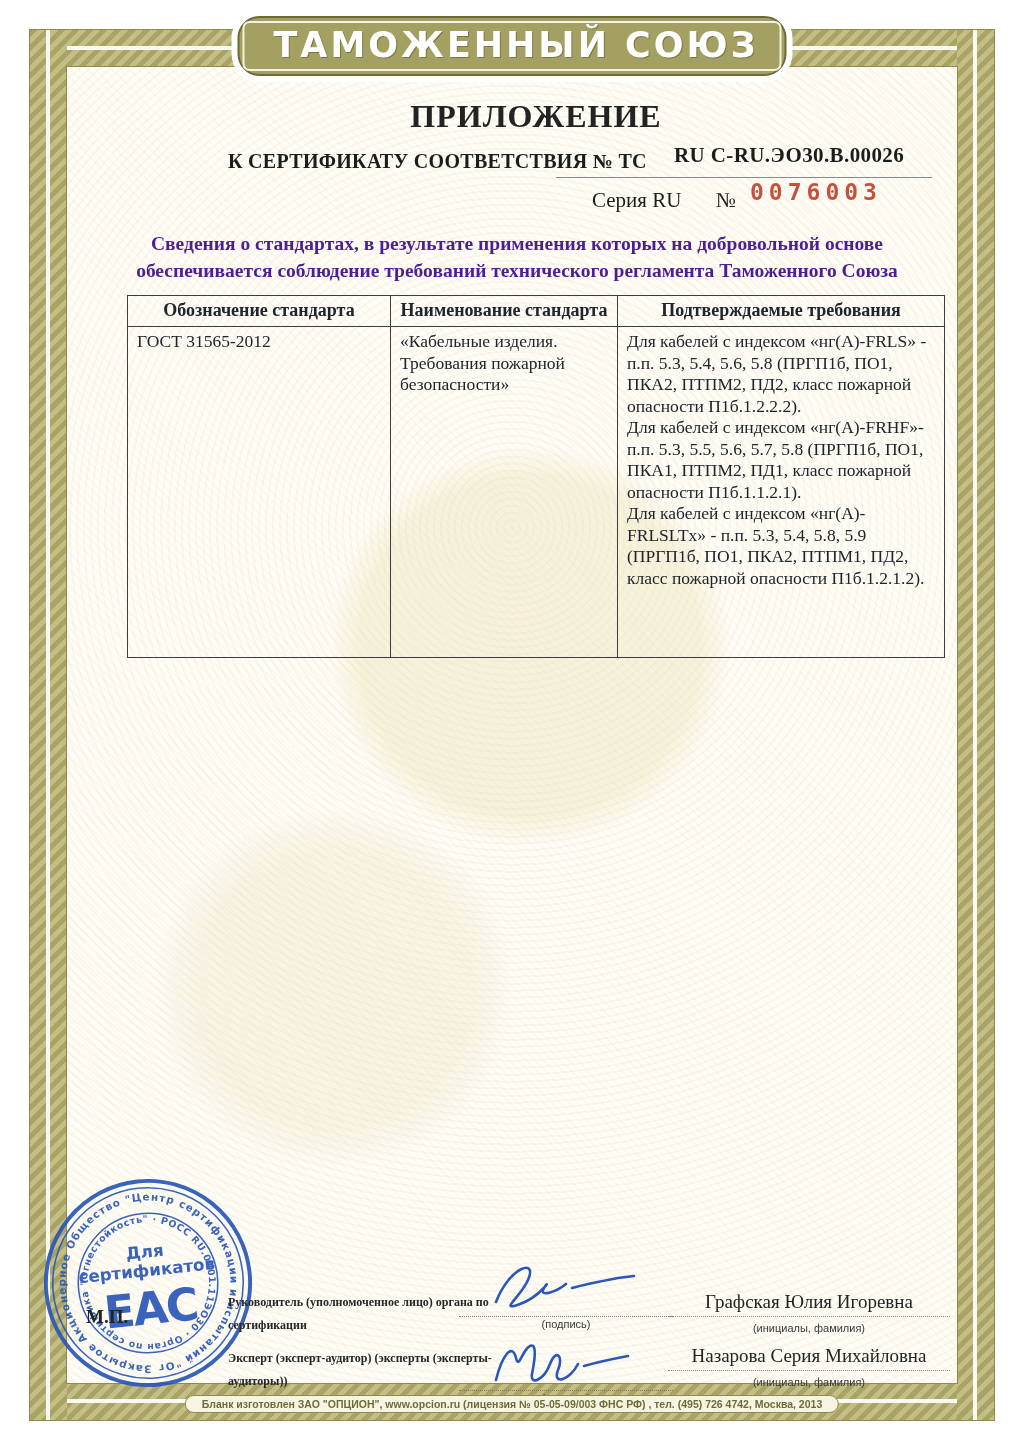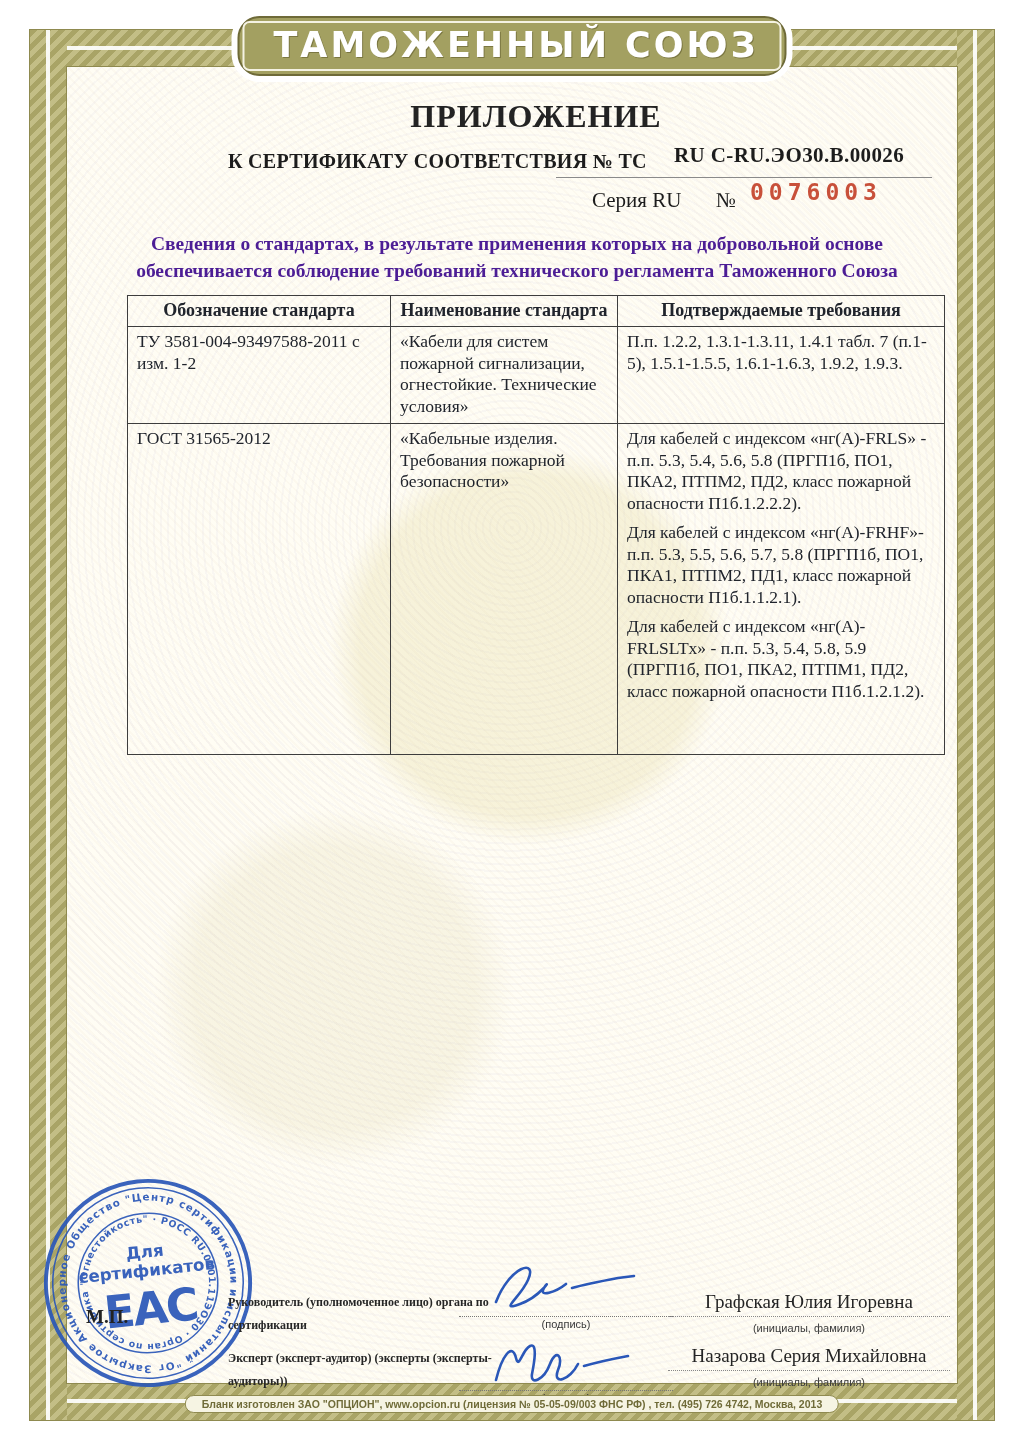--- a/index.html
+++ b/index.html
@@ -78,21 +78,21 @@
     border-collapse:collapse;table-layout:fixed;
     font-size:17.5px;line-height:21.5px;color:#20242c;
   }
   table.standards th, table.standards td{
     border:1.5px solid #3d3d3d;vertical-align:top;
     padding:4px 8px 6px 9px;background:transparent;
   }
   table.standards th{font-size:18px;font-weight:bold;text-align:center;padding:3px 4px 5px 4px;line-height:22px;}
   col.c1{width:263px;} col.c2{width:227px;} col.c3{width:327px;}
   td p{margin:0;}
-  td p + p{margin-top:8px;}
+  td p + p{margin-top:0;}
   tr.row1 td{height:86px;}
   tr.row2 td{height:320px;}
 
   
   .stamp{position:absolute;left:40px;top:1175px;width:216px;height:216px;opacity:.92;transform:rotate(-6deg);}
   .mp-label{position:absolute;left:86px;top:1306px;font-size:19px;font-weight:bold;color:#222;}
 
   
   .role{position:absolute;font-size:12px;font-weight:bold;line-height:23px;color:#262626;}
   .role.r1{left:228px;top:1291px;width:262px;}
@@ -154,27 +154,20 @@
     <colgroup>
         <col class="c1">
         <col class="c2">
         <col class="c3">
       </colgroup>
     <tbody>
         <tr>
       <th>Обозначение стандарта</th>
       <th>Наименование стандарта</th>
       <th>Подтверждаемые требования</th>
-    </tr>
-    <tr class="row1">
-      <td>ТУ 3581-004-93497588-2011 с изм. 1-2</td>
-      <td>«Кабели для систем пожарной сигнализации, огнестойкие. Технические условия»</td>
-      <td>
-        <p>П.п. 1.2.2, 1.3.1-1.3.11, 1.4.1 табл. 7 (п.1-5), 1.5.1-1.5.5, 1.6.1-1.6.3, 1.9.2, 1.9.3.</p>
-      </td>
     </tr>
     <tr class="row2">
       <td>ГОСТ 31565-2012</td>
       <td>«Кабельные изделия. Требования пожарной безопасности»</td>
       <td>
         <p>Для кабелей с индексом «нг(А)-FRLS» - п.п. 5.3, 5.4, 5.6, 5.8 (ПРГП1б, ПО1, ПКА2, ПТПМ2, ПД2, класс пожарной опасности П1б.1.2.2.2).</p>
         <p>Для кабелей с индексом «нг(А)-FRHF»- п.п. 5.3, 5.5, 5.6, 5.7, 5.8 (ПРГП1б, ПО1, ПКА1, ПТПМ2, ПД1, класс пожарной опасности П1б.1.1.2.1).</p>
         <p>Для кабелей с индексом «нг(А)-FRLSLTx» - п.п. 5.3, 5.4, 5.8, 5.9 (ПРГП1б, ПО1, ПКА2, ПТПМ1, ПД2, класс пожарной опасности П1б.1.2.1.2).</p>
       </td>
     </tr>

